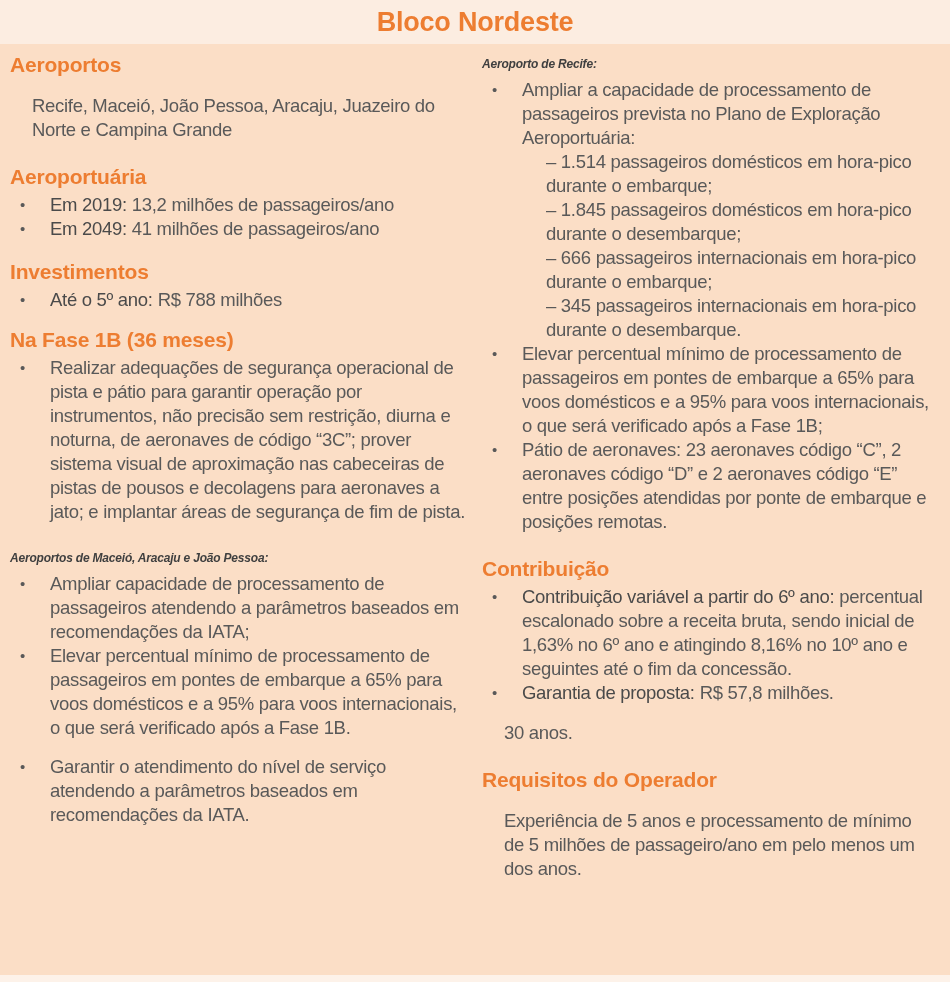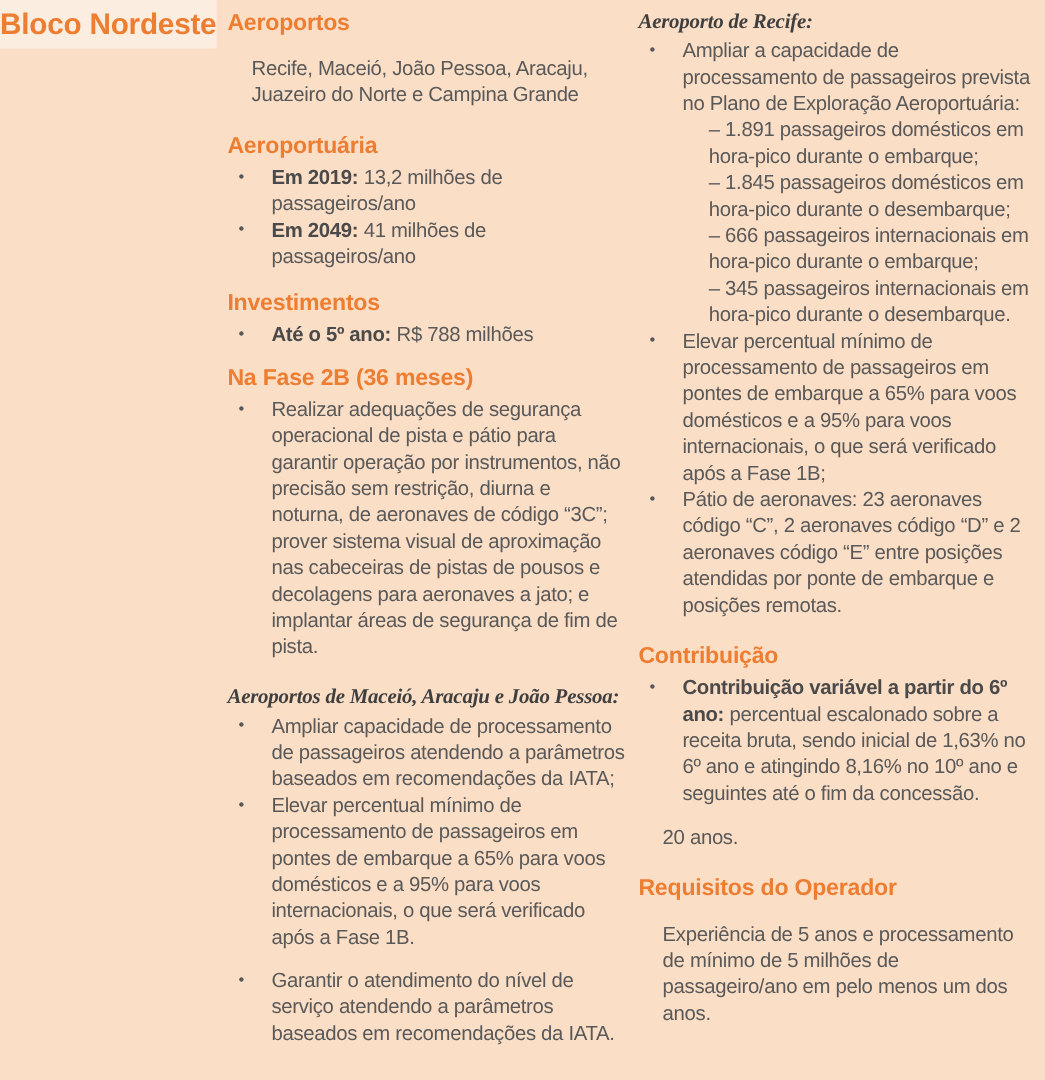--- a/index.html
+++ b/index.html
@@ -5,21 +5,21 @@
   html,body{margin:0;padding:0;background:#ffffff;}
   .page{
     width:950px;height:982px;
     font-family:"Liberation Sans","DejaVu Sans",sans-serif;
     position:relative;overflow:hidden;
     background:#ffffff;
   }
   .panel{
     position:absolute;inset:0;
     background:#fbdec6;
-    display:flex;flex-direction:row;
+    display:flex;flex-direction:column;
   }
   .header-band{
     background:#fcede1;
     height:44px;flex:0 0 auto;
     display:flex;align-items:center;justify-content:center;
   }
   .page-title{
     color:#ed7d31;font-size:27px;font-weight:bold;
     letter-spacing:-0.2px;margin:0;
   }
@@ -33,36 +33,36 @@
   }
   .col{flex:1 1 0;min-width:0;}
   .sec{margin:0 0 18px 0;}
   .sec.tight{margin-bottom:15px;}
   .sec.roomy{margin-bottom:22px;}
   .h-orange{
     color:#ed7d31;font-size:21px;font-weight:bold;
     line-height:26px;margin:0 0 3px 0;letter-spacing:-0.2px;
   }
   .h-dark{
-    color:#3f3f3f;font-size:19px;font-weight:bold;font-style:italic;
-    line-height:24px;margin:0 0 2px 0;letter-spacing:-0.2px;font-family:Liberation Serif, serif;
+    color:#3f3f3f;font-size:12px;font-weight:bold;font-style:italic;
+    line-height:24px;margin:0 0 2px 0;letter-spacing:-0.2px;
   }
   .para{margin:16px;padding-left:6px;}
   ul.bullets{list-style:none;margin:0;padding:0;}
   ul.bullets li{
     position:relative;
     padding-left:40px;
     margin:0;
   }
   ul.bullets li::before{
     content:"•";
     position:absolute;left:10px;top:0;
     font-size:15px;color:#595959;
   }
-  .b-label{font-weight:bold;color:#4a4a4a;margin-right:5px;}
+  .b-label{font-weight:normal;color:#4a4a4a;margin-right:5px;}
   .sub{
     padding-left:24px;
   }
   .bottom-strip{
     flex:0 0 auto;height:7px;background:#fdf2e9;
   }
 </style>
 </head>
 <body>
 
@@ -91,21 +91,21 @@
         </div>
 
         <div class="sec tight">
           <h2 class="h-orange">Investimentos</h2>
           <ul class="bullets">
             <li><span class="b-label">Até o 5º ano:</span><span>R$ 788 milhões</span></li>
           </ul>
         </div>
 
         <div class="sec roomy">
-          <h2 class="h-orange">Na Fase 2B (36 meses)</h2>
+          <h2 class="h-orange">Na Fase 1B (36 meses)</h2>
           <ul class="bullets">
             <li><span>Realizar adequações de segurança operacional de pista e pátio para garantir operação por instrumentos, não precisão sem restrição, diurna e noturna, de aeronaves de código “3C”; prover sistema visual de aproximação nas cabeceiras de pistas de pousos e decolagens para aeronaves a jato; e implantar áreas de segurança de fim de pista.</span></li>
           </ul>
         </div>
 
         <div class="sec tight">
           <h3 class="h-dark">Aeroportos de Maceió, Aracaju e João  Pessoa:</h3>
           <ul class="bullets">
             <li><span>Ampliar capacidade de processamento de passageiros atendendo a parâmetros baseados em recomendações da IATA;</span></li>
             <li><span>Elevar percentual mínimo de processamento de passageiros em pontes de embarque a 65% para voos domésticos e a 95% para voos internacionais, o que será verificado após a Fase 1B.</span></li>
@@ -120,39 +120,40 @@
 
       </div>
 
       <div class="col">
 
         <div class="sec roomy">
           <h3 class="h-dark">Aeroporto de Recife:</h3>
           <ul class="bullets">
             <li>
               <span>Ampliar a capacidade de processamento de passageiros prevista no Plano de Exploração Aeroportuária:</span>
-              <div class="sub">– 1.891 passageiros domésticos em hora-pico durante o embarque;</div>
+              <div class="sub">– 1.514 passageiros domésticos em hora-pico durante o embarque;</div>
               <div class="sub">– 1.845 passageiros domésticos em hora-pico durante o desembarque;</div>
               <div class="sub">– 666 passageiros internacionais em hora-pico durante o embarque;</div>
               <div class="sub">– 345 passageiros internacionais em hora-pico durante o desembarque.</div>
             </li>
             <li><span>Elevar percentual mínimo de processamento de passageiros em pontes de embarque a 65% para voos domésticos e a 95% para voos internacionais, o que será verificado após a Fase 1B;</span></li>
             <li><span>Pátio de aeronaves: 23 aeronaves código “C”, 2 aeronaves código “D” e 2 aeronaves código “E” entre posições atendidas por ponte de embarque e posições remotas.</span></li>
           </ul>
         </div>
 
         <div class="sec tight">
           <h2 class="h-orange">Contribuição</h2>
           <ul class="bullets">
             <li><span class="b-label">Contribuição variável a partir do 6º ano:</span><span>percentual escalonado sobre a receita bruta, sendo inicial de 1,63% no 6º ano e atingindo 8,16% no 10º ano e seguintes até o fim da concessão.</span></li>
+            <li><span class="b-label">Garantia de proposta:</span><span>R$ 57,8 milhões.</span></li>
           </ul>
         </div>
 
         <div class="sec roomy">
-          <p class="para">20 anos.</p>
+          <p class="para">30 anos.</p>
         </div>
 
         <div class="sec">
           <h2 class="h-orange">Requisitos do Operador</h2>
           <p class="para">Experiência de 5 anos e processamento de mínimo de 5 milhões de passageiro/ano em pelo menos um dos anos.</p>
         </div>
 
       </div>
     </div>
 

